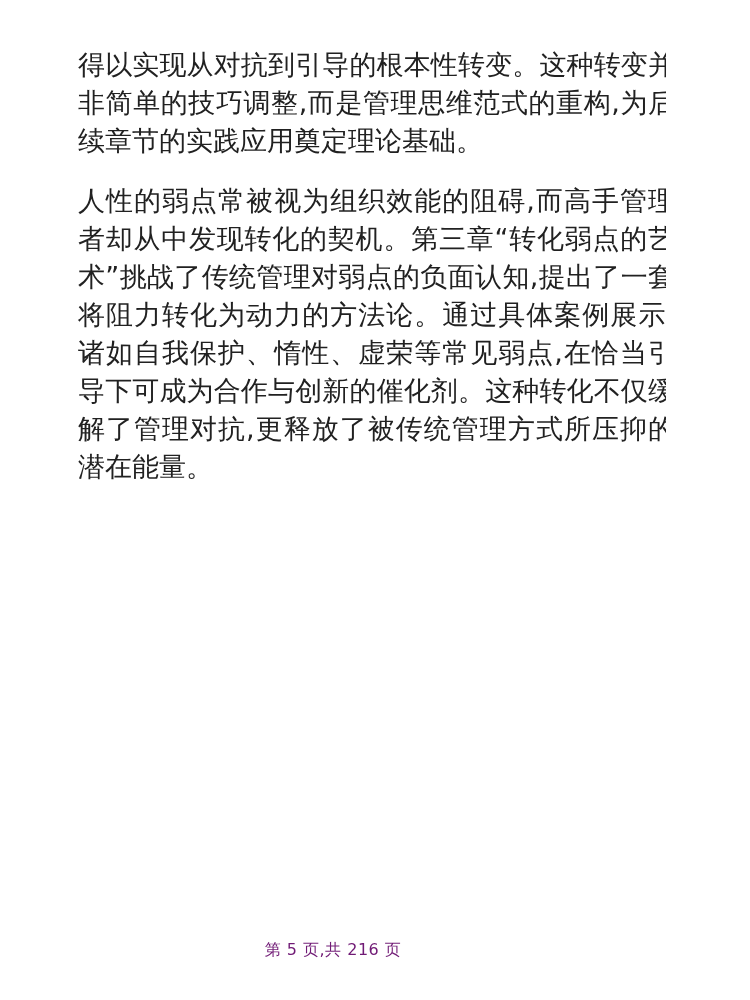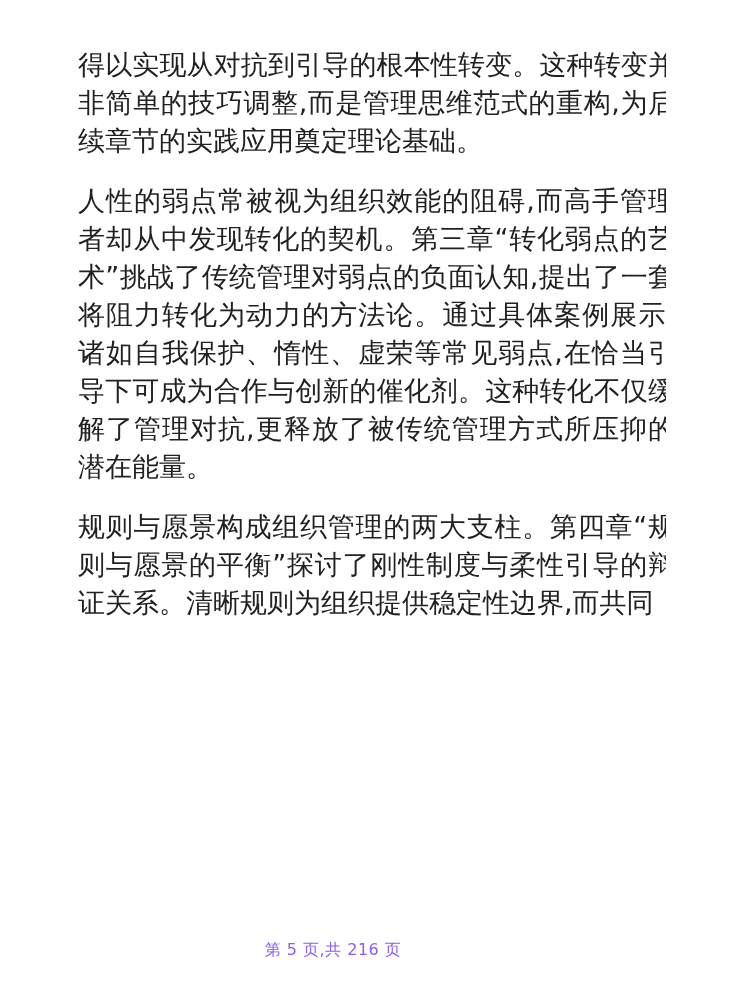--- a/index.html
+++ b/index.html
@@ -32,27 +32,26 @@
       overflow-wrap: break-word;
     }
     .footer {
       position: absolute;
       left: 0;
       right: 0;
       top: 940px;
       text-align: center;
       font-size: 16px;
       line-height: 20px;
-      color: #8b5cf6;
+      color: #701a75;
       letter-spacing: 0.5px;
     }
   </style>
 </head>
 <body>
 
 <div class="page">
   <div class="content">
     <p class="para">得以实现从对抗到引导的根本性转变。这种转变并非简单的技巧调整,而是管理思维范式的重构,为后续章节的实践应用奠定理论基础。</p>
     <p class="para">人性的弱点常被视为组织效能的阻碍,而高手管理者却从中发现转化的契机。第三章“转化弱点的艺术”挑战了传统管理对弱点的负面认知,提出了一套将阻力转化为动力的方法论。通过具体案例展示,诸如自我保护、惰性、虚荣等常见弱点,在恰当引导下可成为合作与创新的催化剂。这种转化不仅缓解了管理对抗,更释放了被传统管理方式所压抑的潜在能量。</p>
-    <p class="para">规则与愿景构成组织管理的两大支柱。第四章“规则与愿景的平衡”探讨了刚性制度与柔性引导的辩证关系。清晰规则为组织提供稳定性边界,而共同</p>
   </div>
   <div class="footer">第 5 页,共 216 页</div>
 </div>
 
 </body></html>

